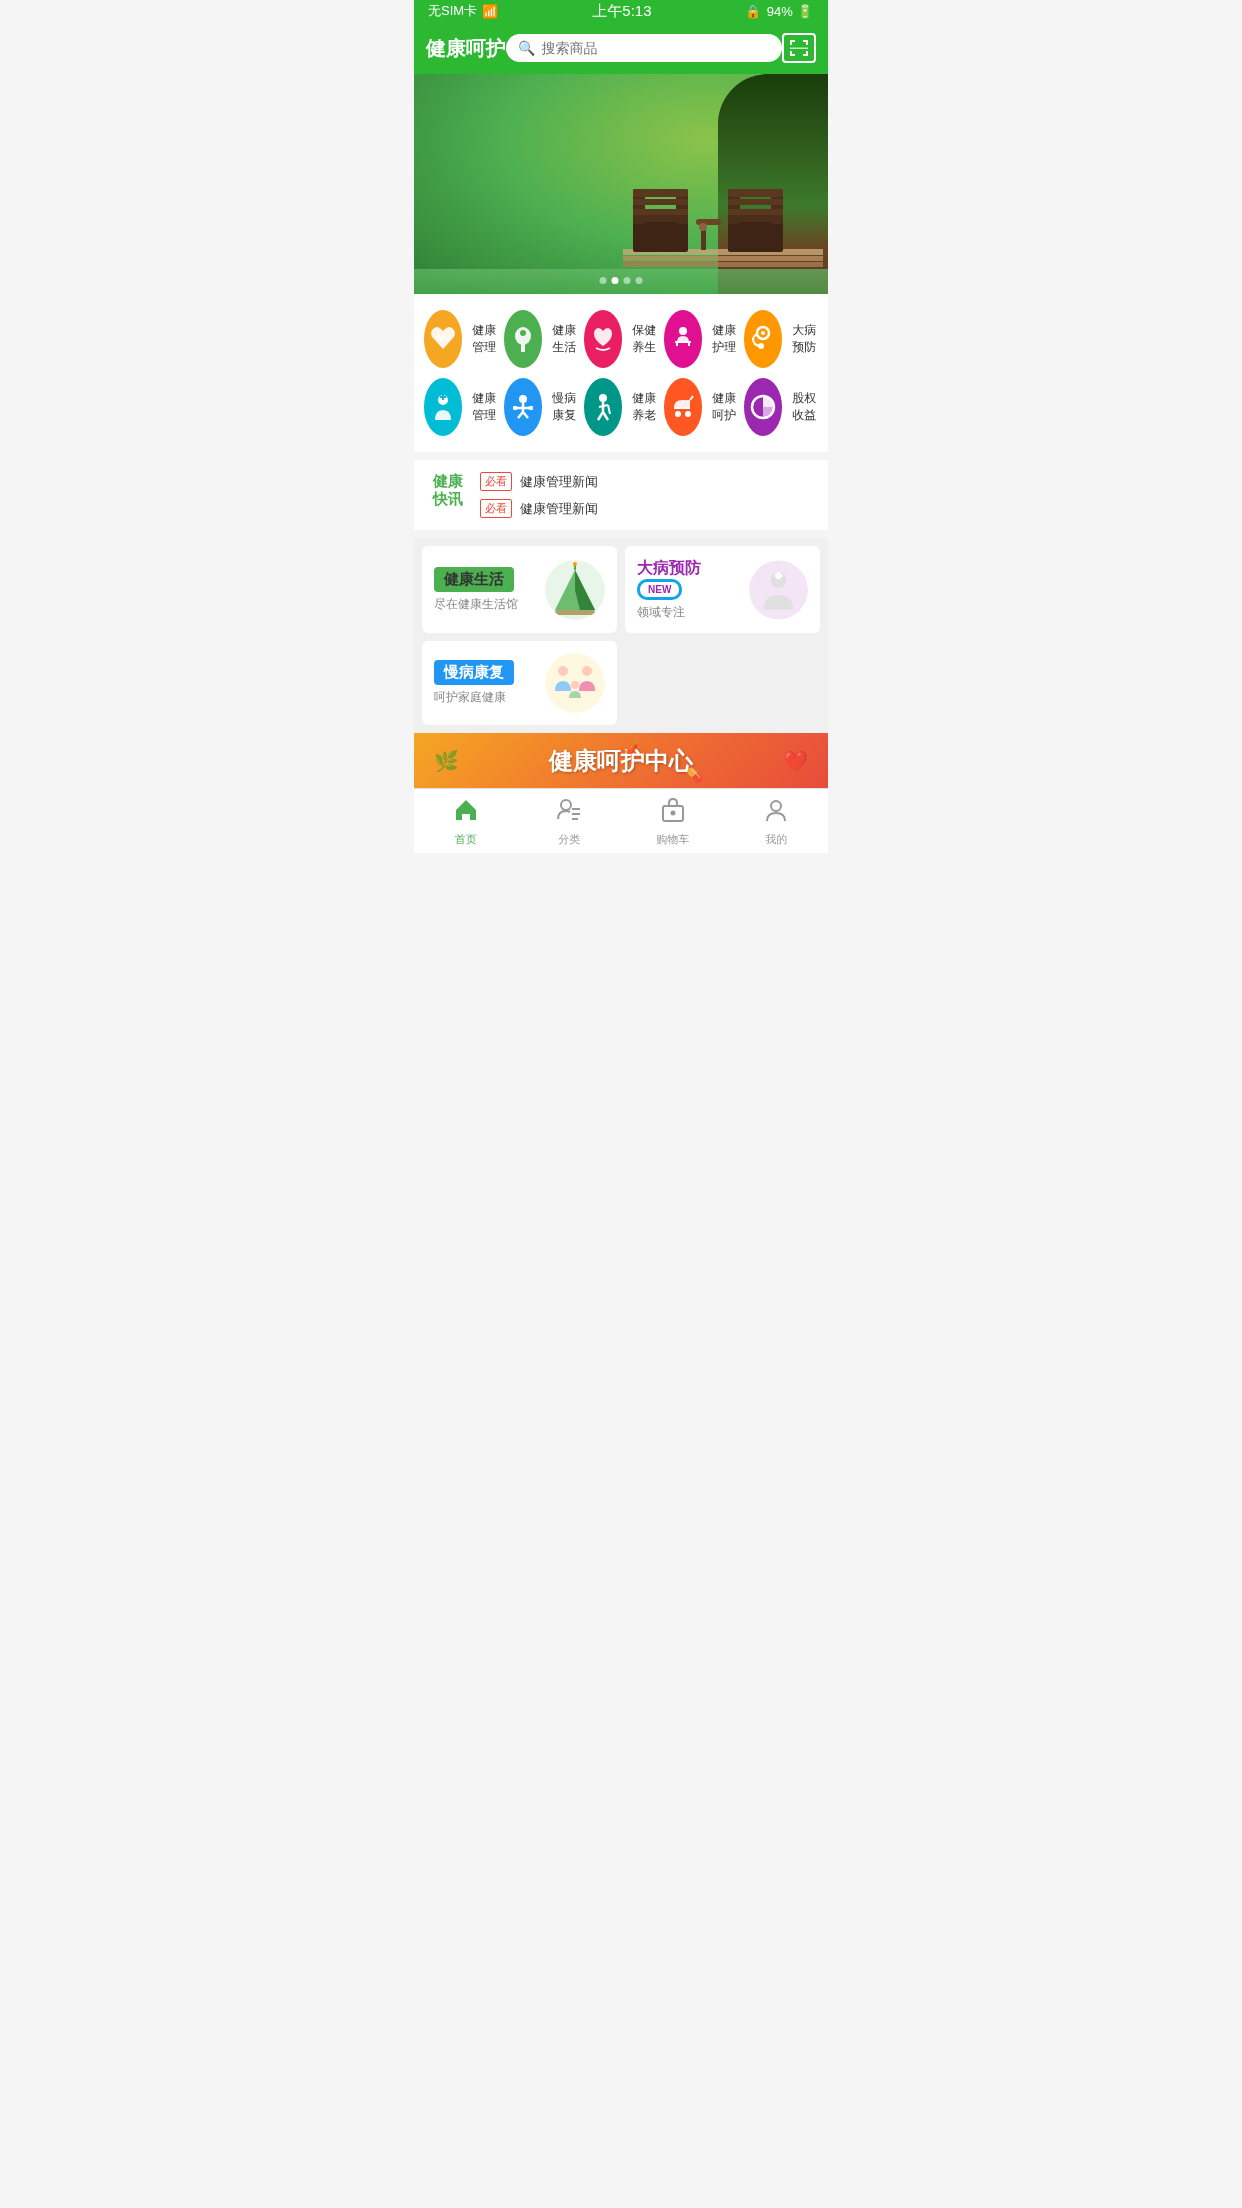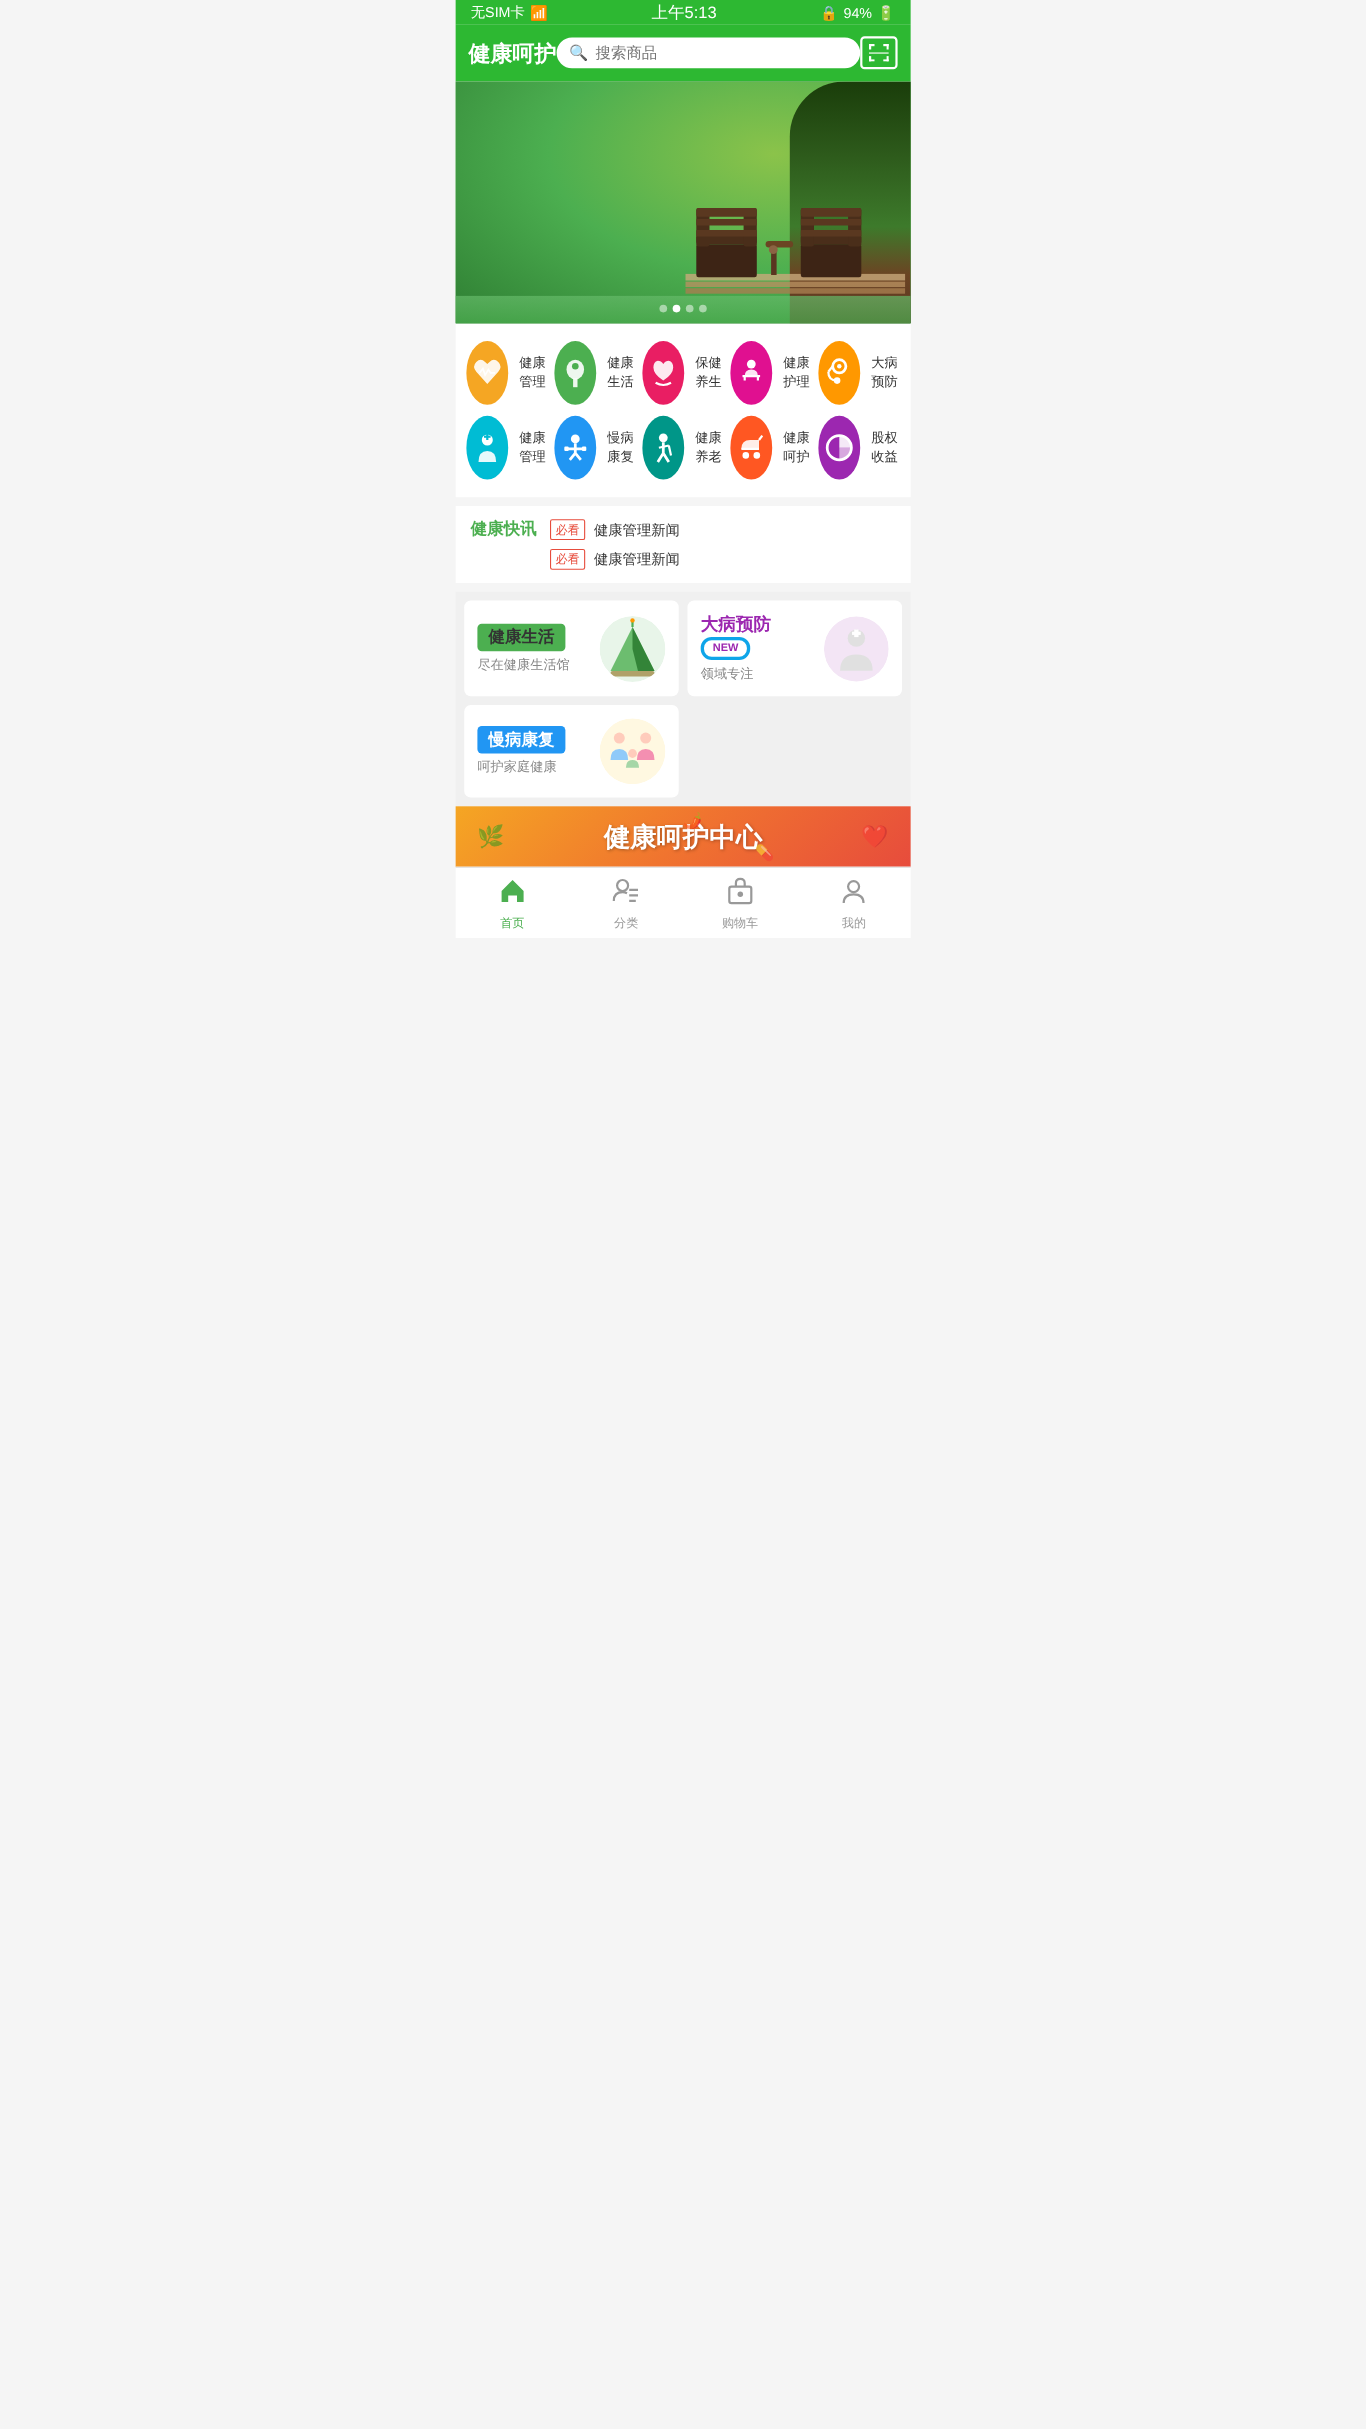--- a/index.html
+++ b/index.html
@@ -165,20 +165,21 @@
     .news-section {
       background: white;
       margin-top: 8px;
       padding: 12px 14px;
       display: flex;
       align-items: flex-start;
       gap: 12px;
     }
     .news-badge {
       display: flex;
+      flex-direction: column;
       align-items: center;
       min-width: 40px;
     }
     .news-badge-text {
       color: #4CAF50;
       font-size: 15px;
       font-weight: bold;
       line-height: 1.2;
     }
     .news-items {

